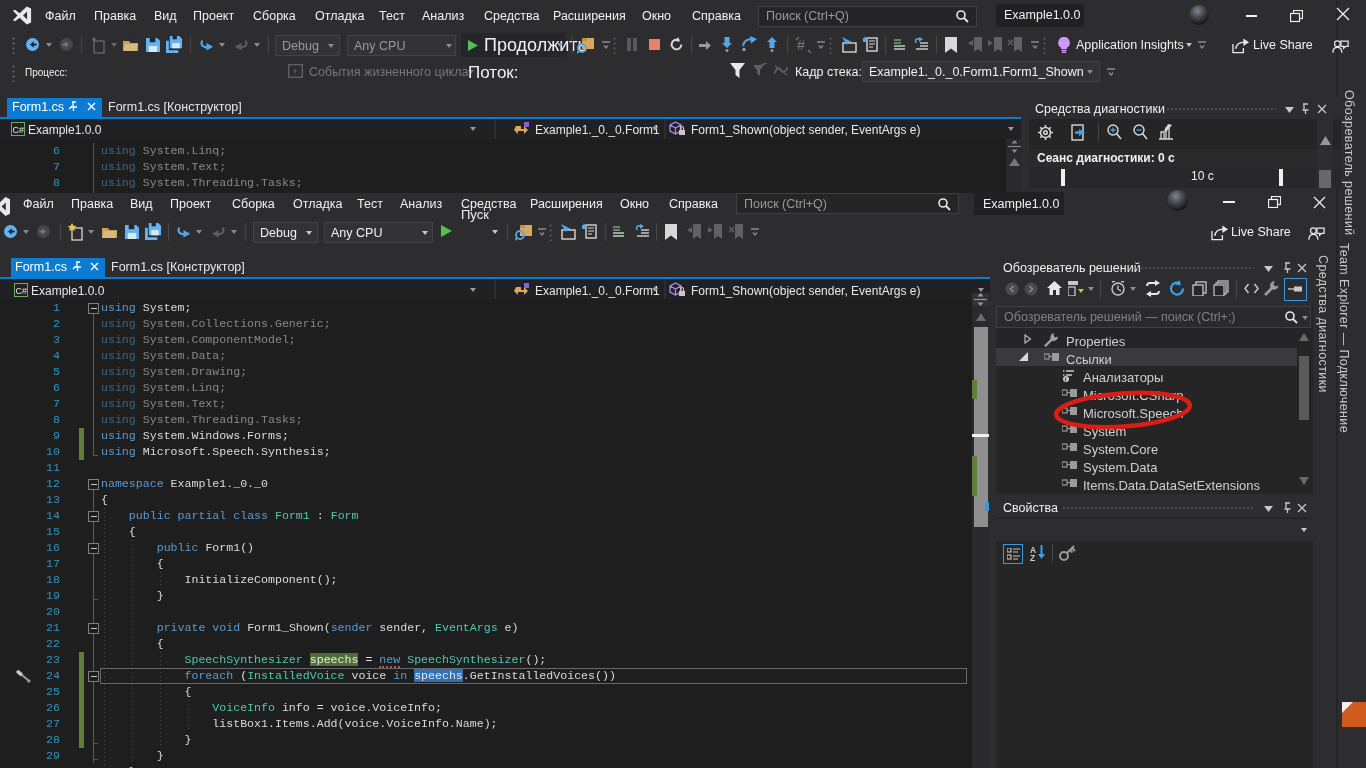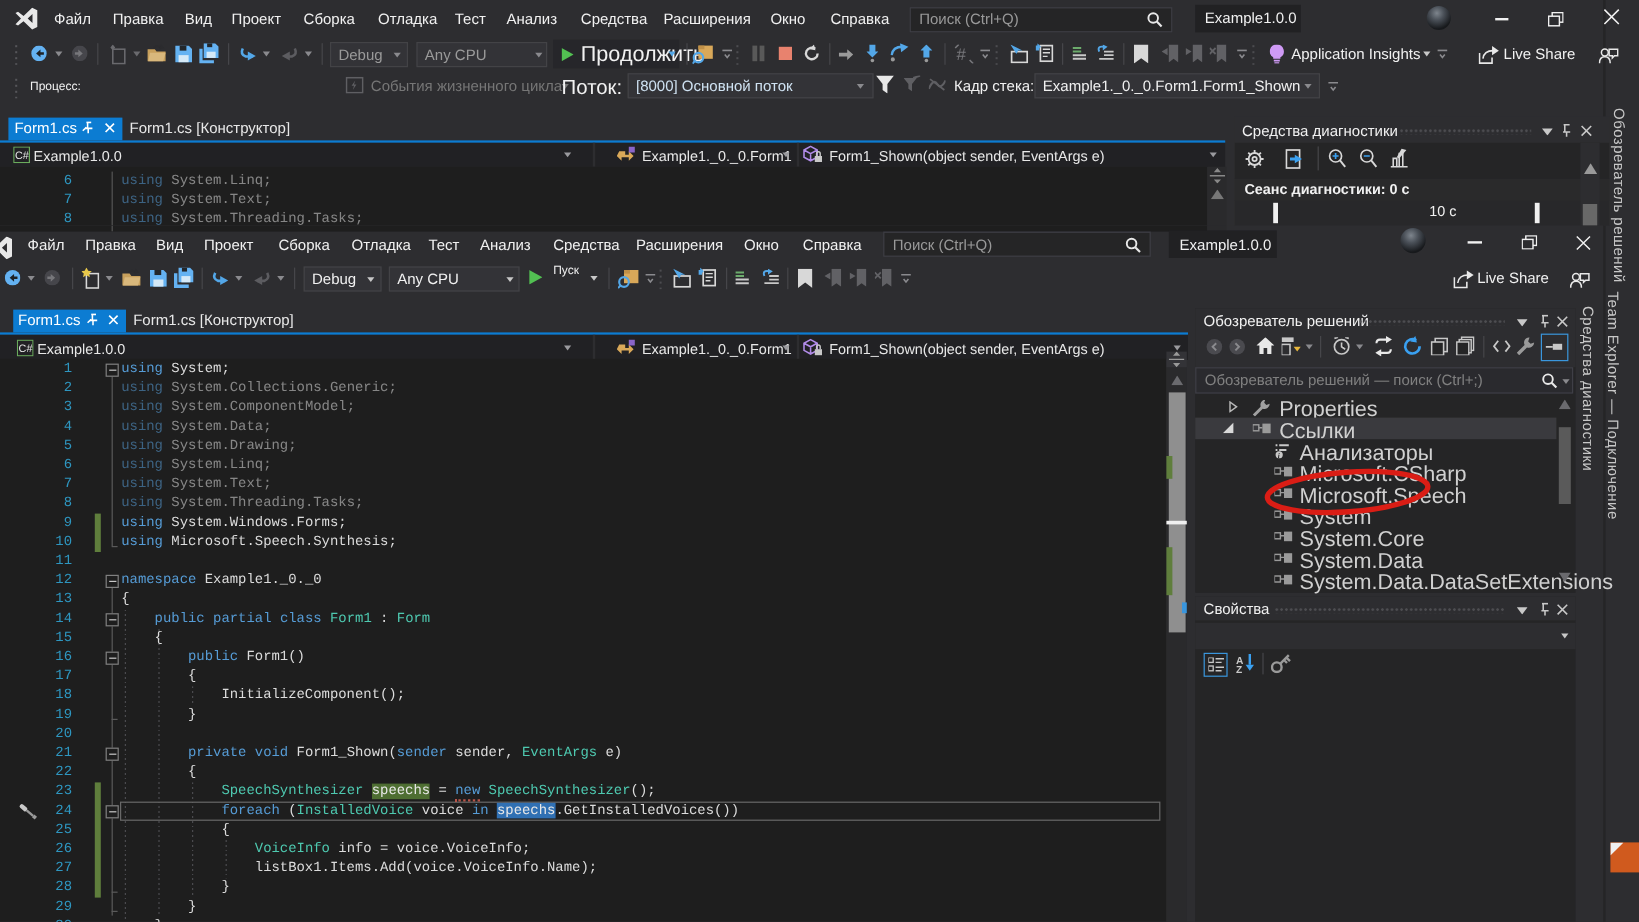--- a/index.html
+++ b/index.html
@@ -11,21 +11,21 @@
   .menu{position:absolute;white-space:nowrap;color:#f1f1f1;font-size:12.5px;}
   .combo{position:absolute;background:#333337;border:1px solid #434346;color:#f1f1f1;font-size:12.5px;}
   .cv{position:absolute;color:#c8c8c8;font-size:12.5px;writing-mode:vertical-rl;letter-spacing:.4px;}
   .dotgrip{position:absolute;height:5px;background-image:radial-gradient(circle,#56565a 1px,transparent 1.2px);background-size:4px 4px;opacity:.8}
   .caret{position:absolute;width:0;height:0;border-left:3.5px solid transparent;border-right:3.5px solid transparent;border-top:4px solid #c8c8c8;}
   .sep{position:absolute;width:1px;background:#46464a;}
   .ed{position:absolute;background:#1e1e1e;}
   .mono{font-family:"Liberation Mono",monospace;font-size:11.6px;line-height:16px;}
   .k{color:#569cd6}.t{color:#4ec9b0}.f{opacity:.55}
   .nums{position:absolute;text-align:right;color:#2e96c0;white-space:pre;}
-  .x{position:absolute;color:#d0d0d0;font-size:18px;line-height:13px;}
+  .x{position:absolute;color:#d0d0d0;font-size:13px;line-height:13px;}
   .fb{position:absolute;left:88px;width:9px;height:9px;border:1px solid #808080;background:#1e1e1e;}
   .fb::after{content:"";position:absolute;left:1.5px;top:3.5px;width:6px;height:1px;background:#c8c8c8;}
 </style></head>
 <body>
 <div id="w1">
 
   <div class="a" style="left:1336px;top:0;width:30px;height:768px;background:#2d2d30"></div>
   <div class="a" style="left:1336px;top:0;width:2px;height:768px;background:#252526"></div>
   <span class="cv" style="left:1342px;top:90px">Обозреватель решений</span>
   <span class="cv" style="left:1337px;top:243px">Team Explorer — Подключение</span>
@@ -232,24 +232,20 @@
 
   <div class="a" style="left:11px;top:64px;width:6px;height:18px;background-image:radial-gradient(circle,#56565a 1px,transparent 1.2px);background-size:5px 5px"></div>
   <span class="txt" style="left:25px;top:66px;font-size:10px">Процесс:</span>
   <svg class="a" style="left:288px;top:64px" width="15" height="14" viewBox="0 0 15 14">
       <rect x="0.7" y="0.7" width="13.6" height="12.6" fill="none" stroke="#5f5f63" stroke-width="1.4"></rect>
       <path fill="#5f5f63" d="M8 3 l-3 4.5 h2 l-1 3.5 3-4.5 h-2z"></path>
     </svg>
   <span class="txt" style="left:309px;top:66px;color:#767676;font-size:12.5px">События жизненного цикла</span>
   <div class="caret" style="left:468px;top:70px;border-top-color:#767676"></div>
   <span class="txt" style="left:468px;top:66px;font-size:17px">Поток:</span>
-  <div class="combo" style="left:523px;top:61px;width:205px;height:21px;box-sizing:border-box">
-      <span style="position:absolute;left:6px;top:3px;color:#cfe2f2">[8000] Основной поток</span>
-      <div class="caret" style="left:190px;top:8px;border-top-color:#8a8a8e"></div>
-    </div>
   <svg class="a" style="left:730px;top:63px" width="15" height="15" viewBox="0 0 15 15">
       <path fill="#e8e8e8" d="M0 0 h15 l-5.5 7 v8 l-4-3 v-5 z"></path>
     </svg>
   <svg class="a" style="left:753px;top:63px" width="14" height="14" viewBox="0 0 14 14">
       <path fill="#5f5f63" d="M0 2 h11 l-4 5 v6 l-3-2 v-4 z"></path>
       <path stroke="#5f5f63" stroke-width="1.6" fill="none" d="M8 2 l6-2"></path>
     </svg>
   <svg class="a" style="left:774px;top:65px" width="14" height="11" viewBox="0 0 14 11">
       <path stroke="#5f5f63" stroke-width="1.8" fill="none" d="M0 9 Q4 0 7 5 T14 2"></path>
       <path stroke="#5f5f63" stroke-width="1.4" d="M1 1 l12 9"></path>
@@ -458,21 +454,21 @@
       <span style="position:absolute;left:6px;top:3px">Debug</span>
       <div class="caret" style="left:52px;top:8px;border-top-color:#c8c8c8"></div>
     </div>
   <div class="combo" style="left:324px;top:34px;width:109px;height:21px;box-sizing:border-box">
       <span style="position:absolute;left:6px;top:3px">Any CPU</span>
       <div class="caret" style="left:97px;top:8px;border-top-color:#c8c8c8"></div>
     </div>
   <svg class="a" style="left:441px;top:37px" width="11" height="12" viewBox="0 0 11 12">
       <path fill="#52c052" d="M0 0 L11 6 L0 12 Z"></path>
     </svg>
-  <span class="txt" style="left:461px;top:31px;font-size:10px">Пуск</span>
+  <span class="txt" style="left:461px;top:20px;font-size:13px">Пуск</span>
   <div class="caret" style="left:492px;top:42px;border-top-color:#c8c8c8"></div>
   <div class="sep" style="left:507px;top:35px;height:18px"></div>
   <svg class="a" style="left:515px;top:36px" width="18" height="17" viewBox="0 0 18 17">
       <rect x="5" y="1" width="12" height="11" fill="#d9a859"></rect>
       <rect x="5" y="1" width="5" height="3" fill="#c09048"></rect>
       <circle cx="5" cy="11" r="4" fill="none" stroke="#53a7e8" stroke-width="1.8"></circle>
       <path stroke="#53a7e8" stroke-width="1.8" d="M2.5 13.5 L0 16"></path>
     </svg>
   <svg class="a" style="left:537px;top:40px" width="10" height="9" viewBox="0 0 10 9">
       <path d="M1 1 h8 M3 4.5 l2 2.5 2-2.5" stroke="#8a8a8e" stroke-width="1.3" fill="none"></path>
@@ -805,21 +801,21 @@
         <rect x="0" y="2" width="5" height="5" fill="none" stroke="#9a9a9a" stroke-width="1.2"></rect>
         <rect x="8" y="1" width="7" height="8" fill="#9a9a9a"></rect>
         <path stroke="#9a9a9a" stroke-width="1.2" d="M5 4.5 h3"></path>
       </svg>
     <span class="x" style="left:1083px;top:273px">System.Data</span>
     <svg class="a" style="left:1062px;top:290px" width="15" height="10" viewBox="0 0 15 10">
         <rect x="0" y="2" width="5" height="5" fill="none" stroke="#9a9a9a" stroke-width="1.2"></rect>
         <rect x="8" y="1" width="7" height="8" fill="#9a9a9a"></rect>
         <path stroke="#9a9a9a" stroke-width="1.2" d="M5 4.5 h3"></path>
       </svg>
-    <span class="x" style="left:1083px;top:291px">System.Data.DataSetExtensions</span>
+    <span class="x" style="left:1083px;top:291px">Items.Data.DataSetExtensions</span>
 
     <svg class="a" style="left:1299px;top:145px" width="10" height="8" viewBox="0 0 10 8">
         <path fill="#6a6a6e" d="M5 0 L10 8 H0 Z"></path>
       </svg>
     <div class="a" style="left:1299px;top:168px;width:10px;height:64px;background:#5a5a5a"></div>
     <svg class="a" style="left:1299px;top:289px" width="10" height="8" viewBox="0 0 10 8">
         <path fill="#6a6a6e" d="M5 8 L10 0 H0 Z"></path>
       </svg>
 
     <svg class="a" style="left:1050px;top:198px" width="150" height="48" viewBox="0 0 150 48">

